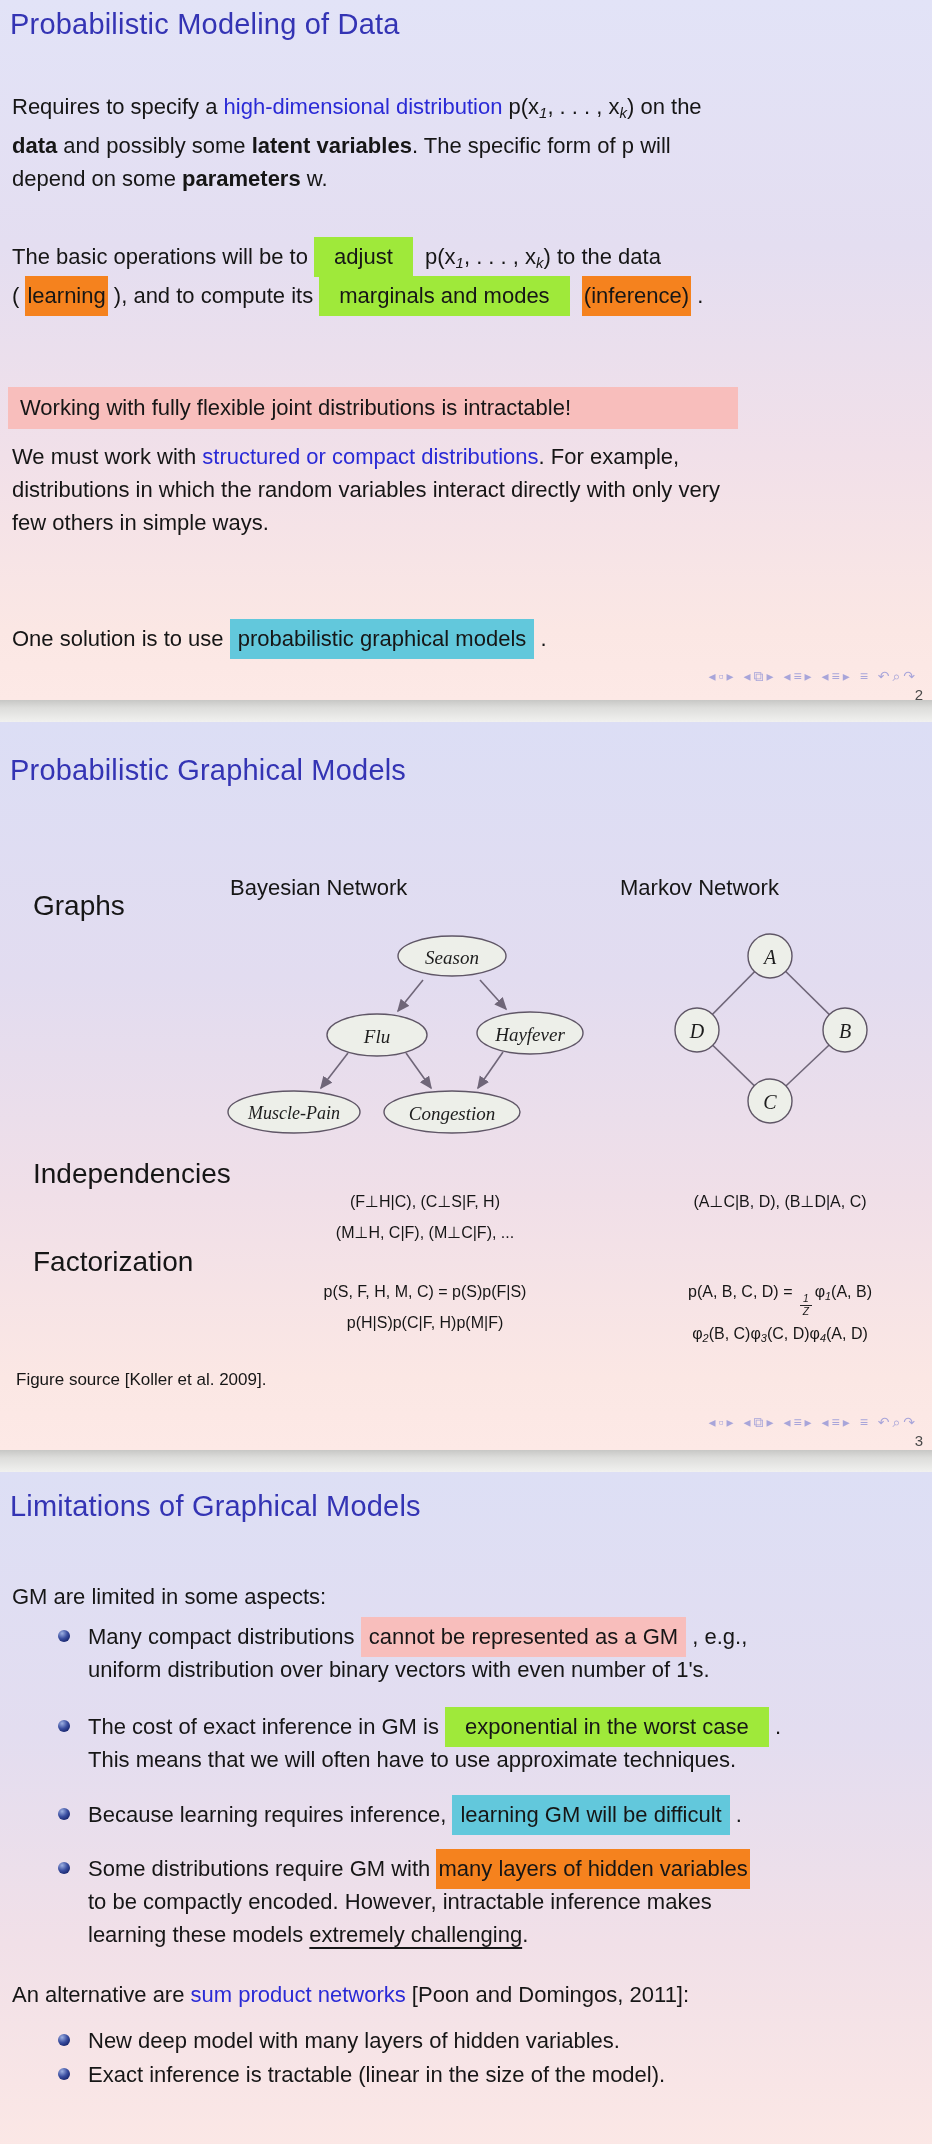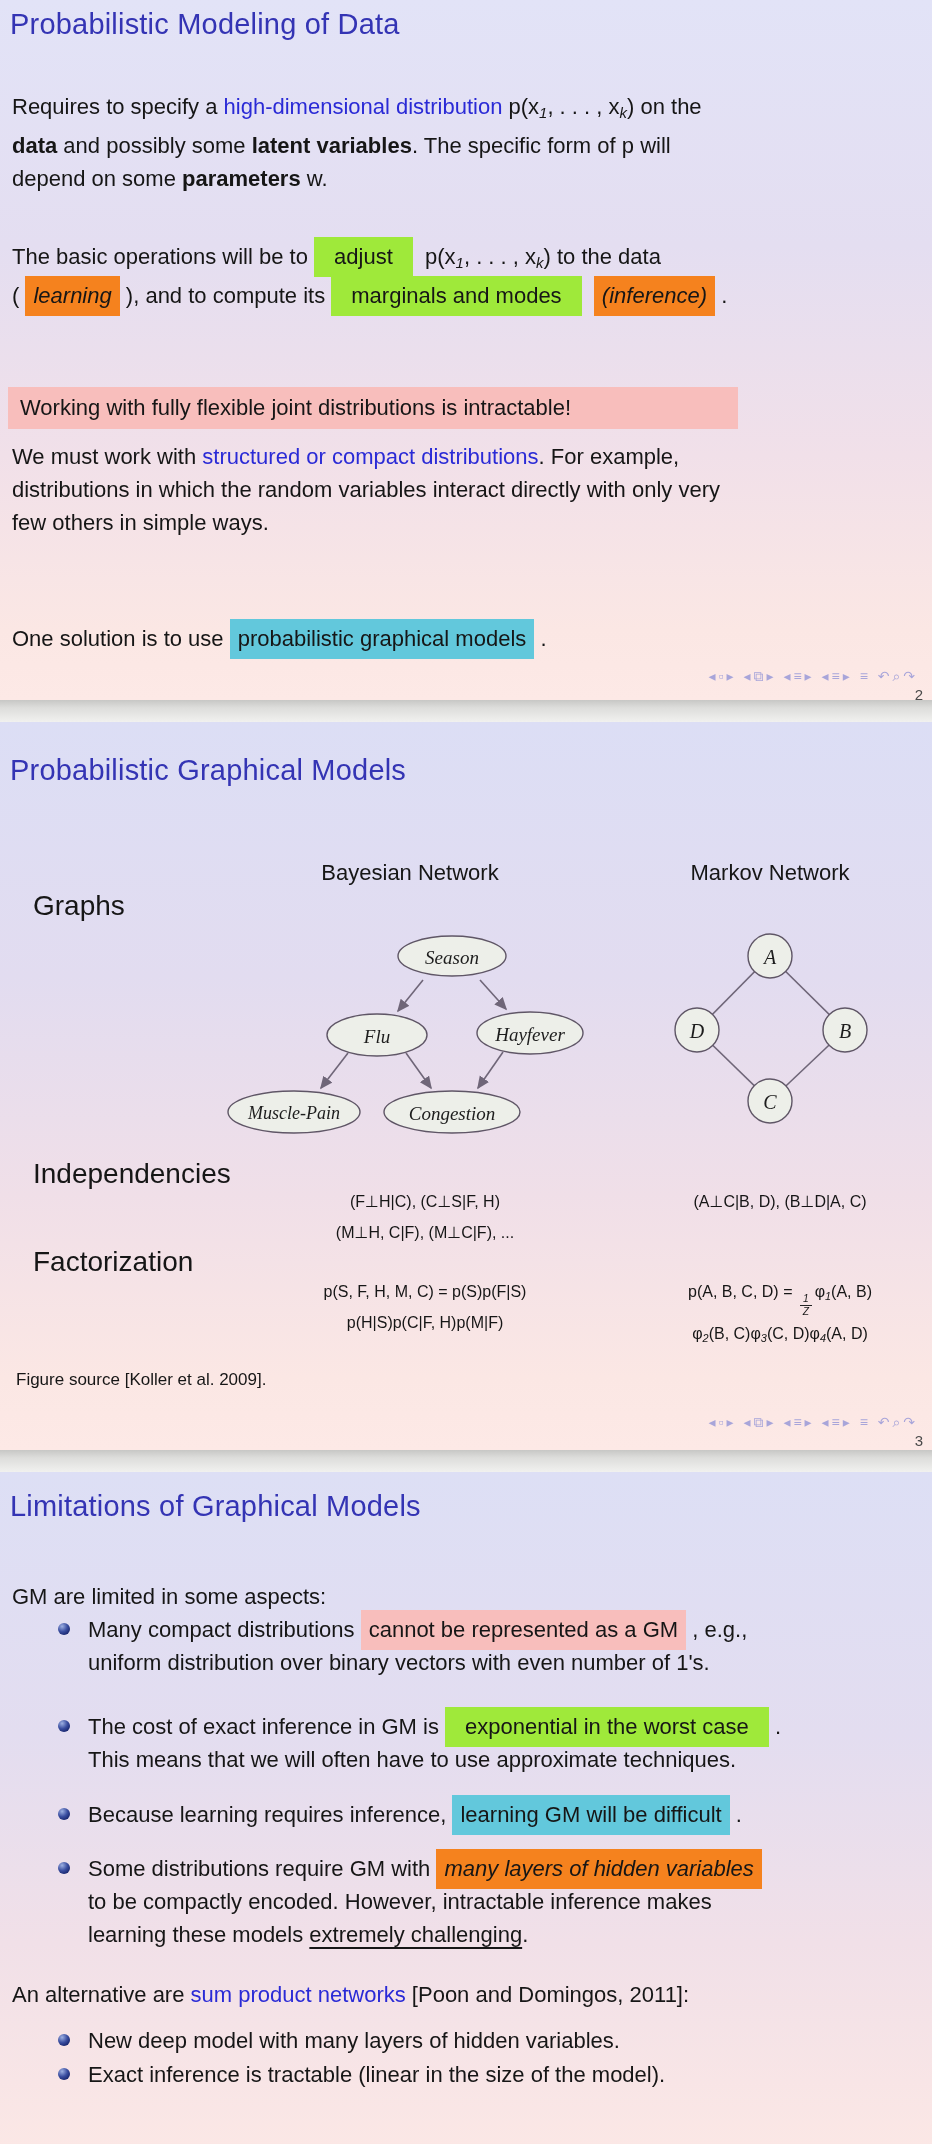--- a/index.html
+++ b/index.html
@@ -17,32 +17,32 @@
   .sep{height:22px;width:932px;background:linear-gradient(180deg,#c7c7c5 0%,#dddddb 35%,#f1f1ef 100%);}
   .slide-title{position:absolute;left:10px;font-size:29px;color:#3434b4;letter-spacing:.2px;}
   .blk{position:absolute;font-size:22px;line-height:33px;}
   .line{white-space:pre;}
   .seg{white-space:pre;}
   .seg.b{font-weight:bold;}
   .seg.i{}
   .seg.isub{font-style:italic;font-size:0.68em;vertical-align:-0.28em;}
   .seg.link{color:#2a2ad6;}
   .seg.hg{background:#9fe93a;padding:7px 20px 8px;text-align:right;}
-  .seg.ho{background:#f5821e;padding:7px 8px 8px;font-style:italic;}
+  .seg.ho{background:#f5821e;padding:7px 2px 8px;}
   .seg.hp{background:#f8bebc;padding:7px 8px 8px;}
   .seg.hc{background:#62c8dc;padding:7px 8px 8px;}
   .seg.u{text-decoration:underline;text-underline-offset:5px;text-decoration-thickness:1.5px;}
   .frac{display:inline-flex;flex-direction:column;align-items:center;vertical-align:-0.45em;line-height:1.05;font-size:0.64em;font-style:italic;margin:0 3px;}
   .frac>span:first-child{border-bottom:1.4px solid #222;padding:0 3px 1px;}
   .frac>span:last-child{padding-top:1px;}
   .alert-box{position:absolute;left:8px;top:363px;width:706px;background:#f8bebc;
     padding:8px 12px;font-size:22px;margin-top:24px;}
   .nav{position:absolute;right:14px;font-size:14px;color:#9a9ad8;letter-spacing:3px;opacity:.85;}
   .pagenum{position:absolute;right:9px;font-size:15px;color:#4a4a4a;}
-  .colhead{position:absolute;top:138px;font-size:22px;text-align:center;}
+  .colhead{position:absolute;top:153px;font-size:22px;}
   .rowlab{position:absolute;left:33px;font-size:28px;}
   .formula{position:absolute;font-size:16px;line-height:31px;text-align:center;}
   .src{position:absolute;left:16px;top:648px;font-size:17px;}
   .bullet{position:absolute;left:58px;width:850px;font-size:22px;line-height:33px;}
   .bullet .dot{position:absolute;left:0;top:10px;width:12px;height:12px;border-radius:50%;
     background:radial-gradient(circle at 34% 28%,#9db0e2 0%,#3a4ea0 45%,#16246b 80%,#0c1650 100%);}
   .bullet .btxt{margin-left:30px;}
   svg text{font-family:"Liberation Serif","DejaVu Serif",serif;font-style:italic;fill:#1d1d1d;}
 </style>
 </head>
@@ -157,21 +157,21 @@
   <div class="nav" style="top:692px">◂▫▸ ◂⧉▸ ◂≡▸ ◂≡▸  ≡  ↶⌕↷</div>
   <div class="pagenum" style="top:710px">3</div>
 </div>
 
 <div class="sep"></div>
 
 <div class="slide" id="slide3">
   <div class="slide-title" style="top:18px">Limitations of Graphical Models</div>
   <div class="blk" style="left:12px;top:108px">GM are limited in some aspects:</div>
 
-  <div class="bullet" style="top:141px">
+  <div class="bullet" style="top:148px">
     <span class="dot"></span>
     <div class="btxt">
         <div class="line"><span class="seg">Many compact distributions </span><span class="seg hp">cannot be represented as a GM</span><span class="seg"> , e.g.,</span></div>
         <div class="line"><span class="seg">uniform distribution over binary vectors with even number of 1's.</span></div>
       </div>
   </div>
   <div class="bullet" style="top:238px">
     <span class="dot"></span>
     <div class="btxt">
         <div class="line"><span class="seg">The cost of exact inference in GM is </span><span class="seg hg">exponential in the worst case</span><span class="seg"> .</span></div>

